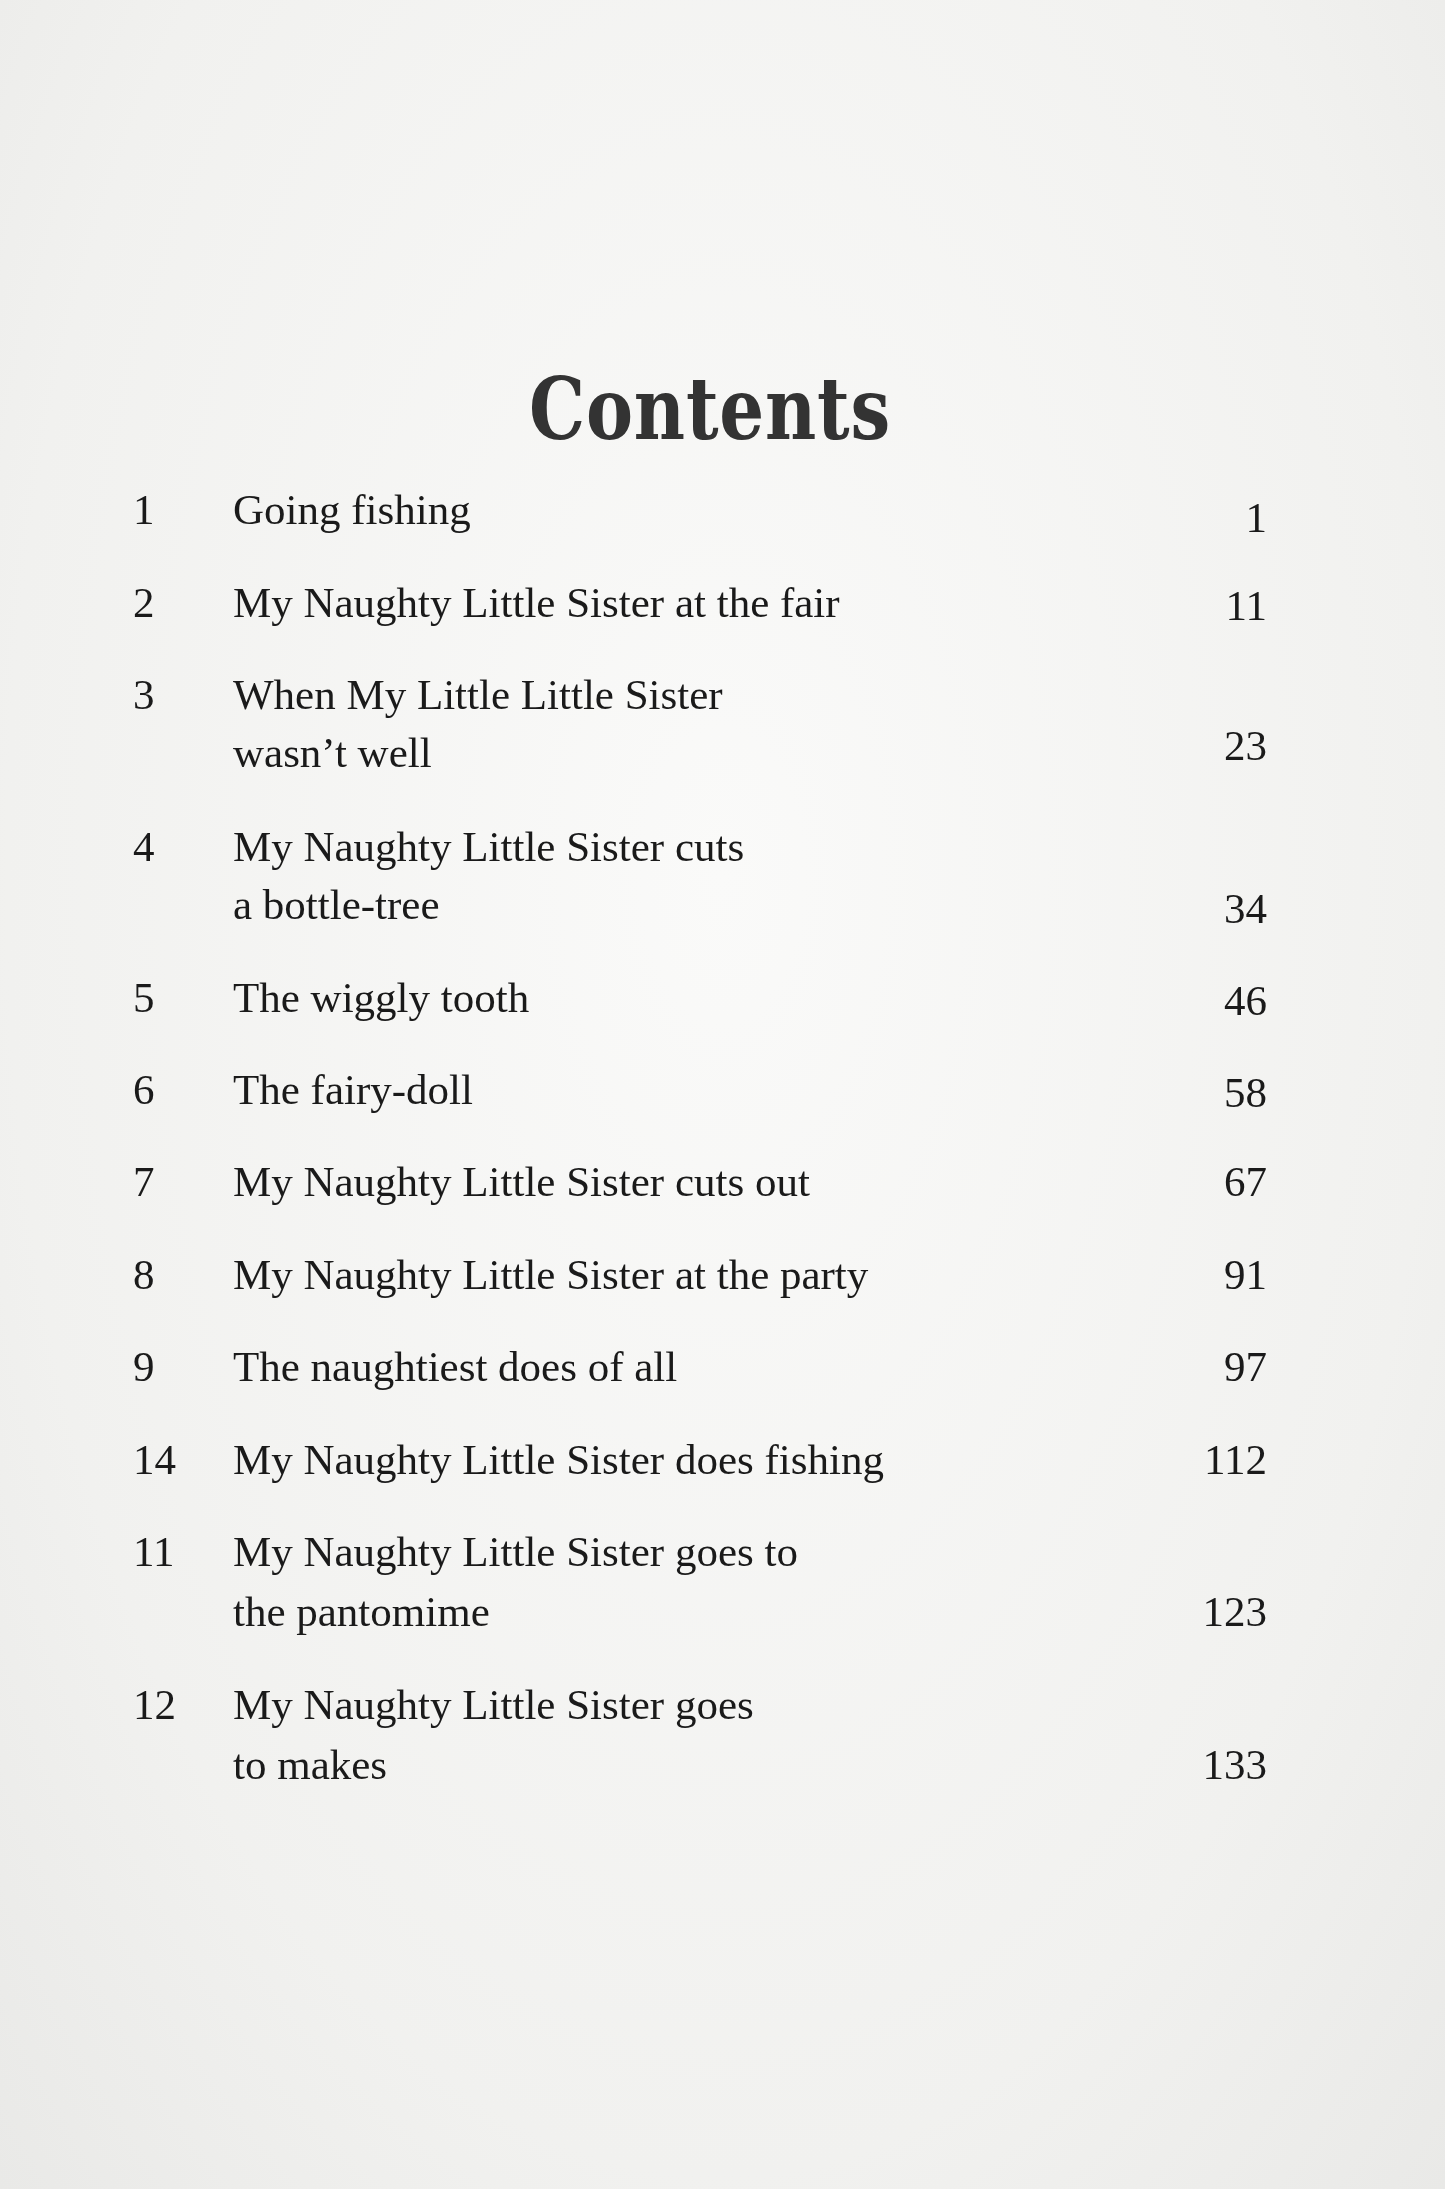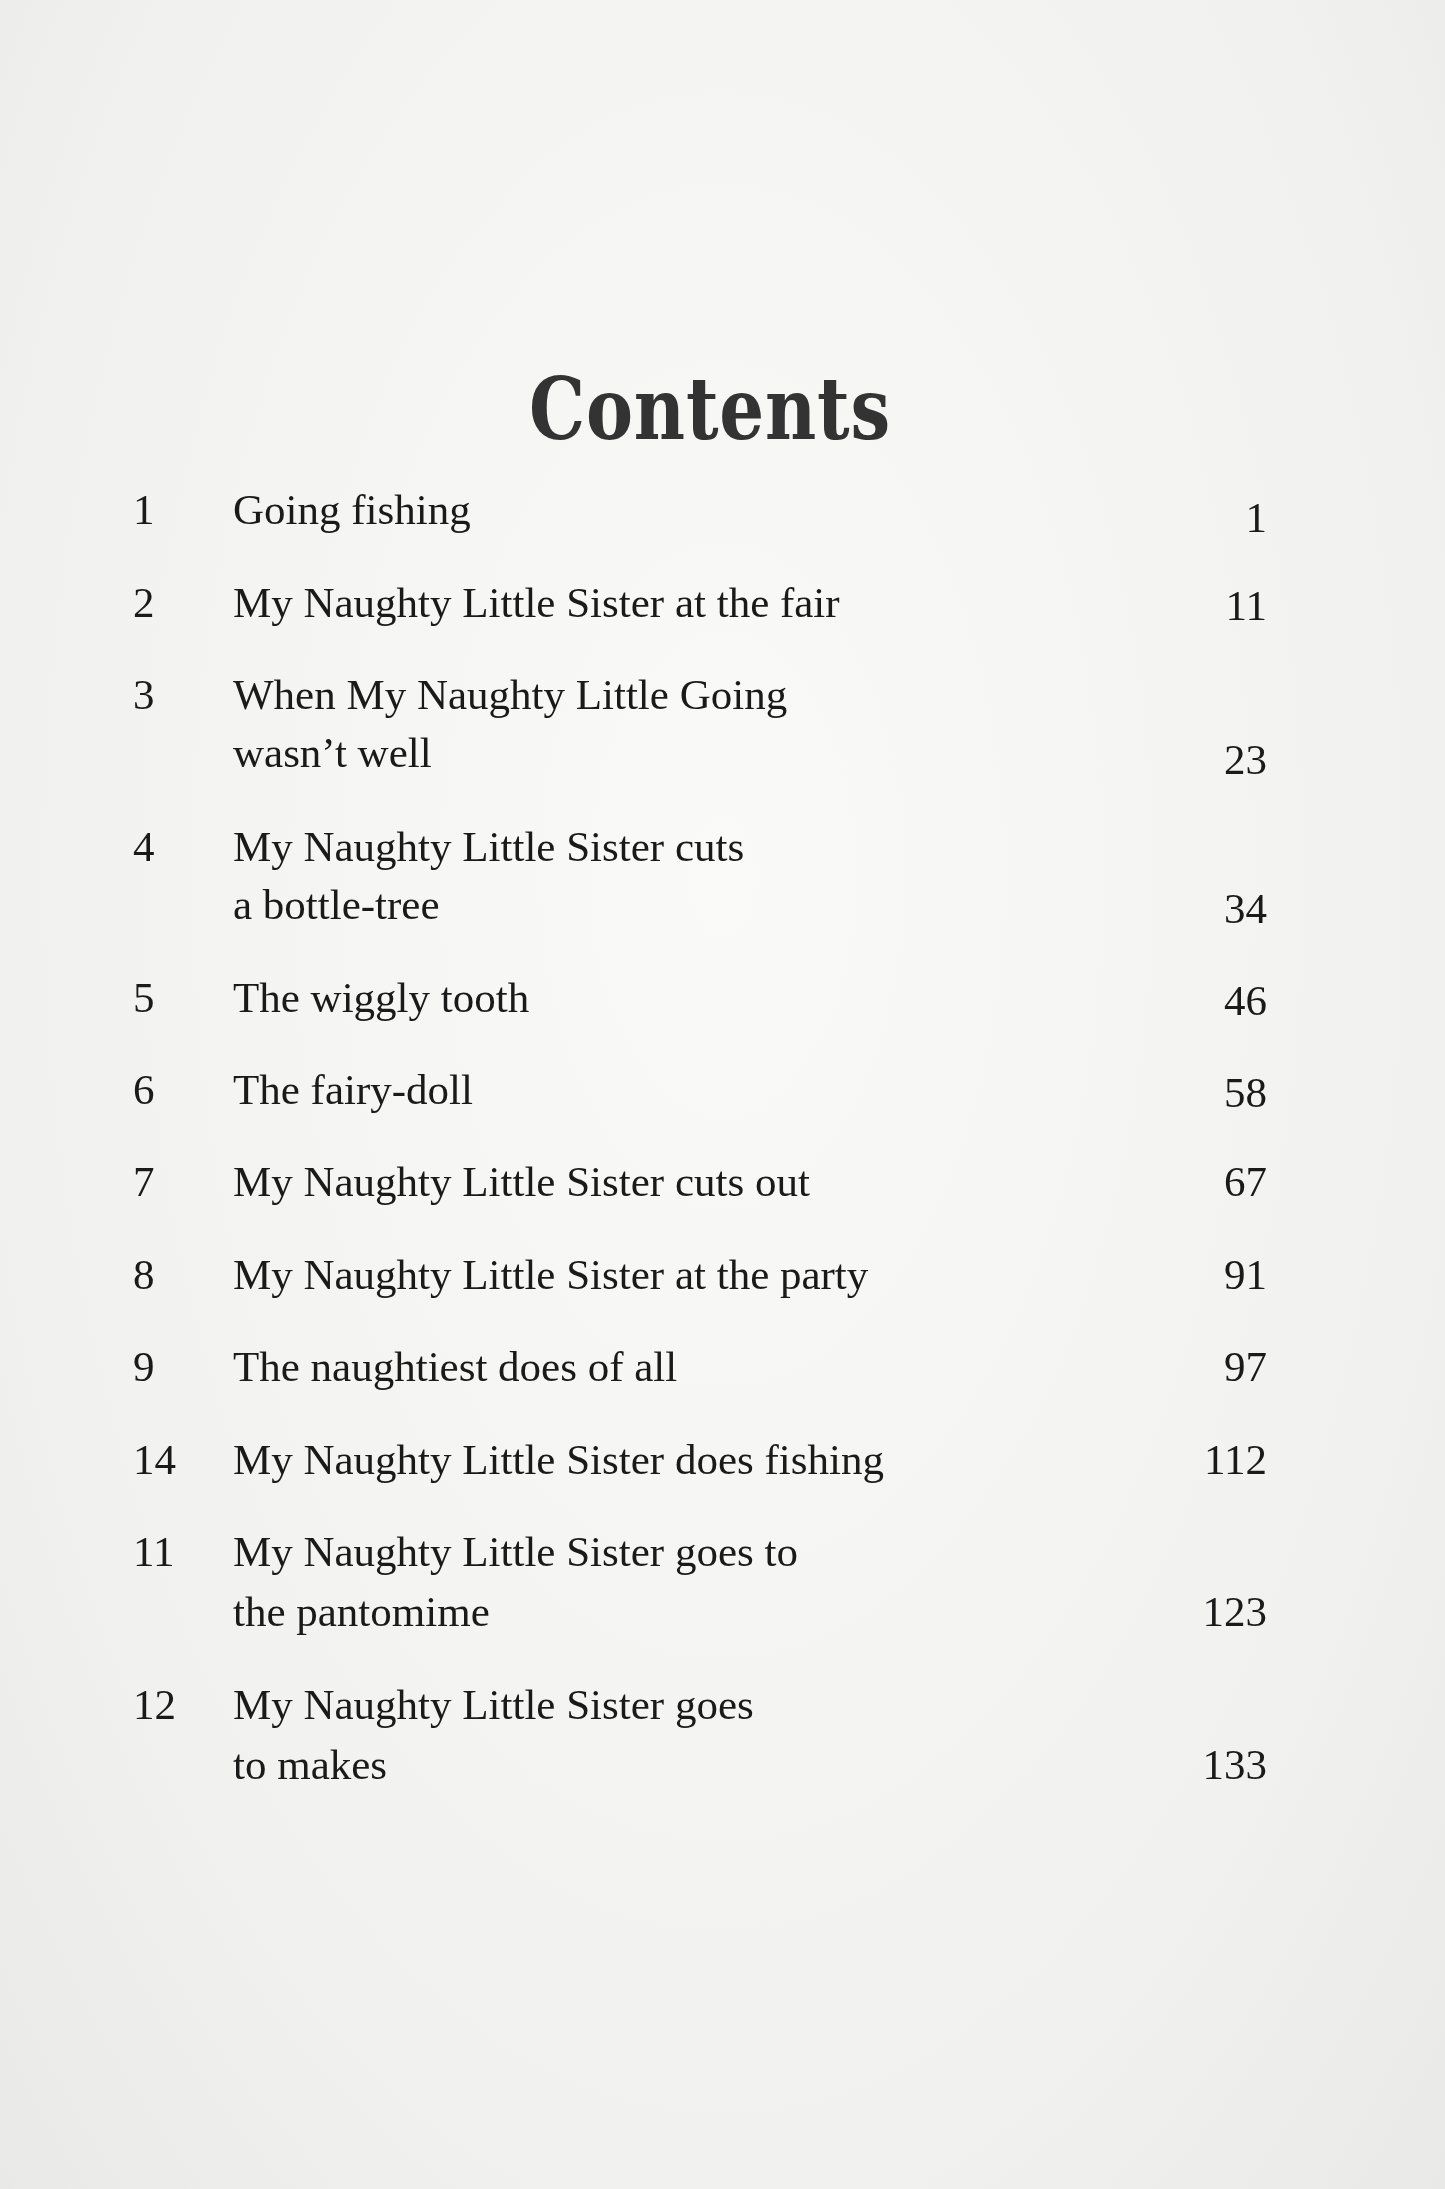--- a/index.html
+++ b/index.html
@@ -39,23 +39,23 @@
     <span class="text">Going fishing</span>
     <span class="page" style="top:8px">1</span>
   </div>
   <div class="entry" style="top:573px">
     <span class="num">2</span>
     <span class="text">My Naughty Little Sister at the fair</span>
     <span class="page" style="top:3px">11</span>
   </div>
   <div class="entry" style="top:665px">
     <span class="num">3</span>
-    <span class="text">When My Naughty Little Going</span>
+    <span class="text">When My Little Little Sister</span>
     <span class="text" style="top:58px">wasn’t well</span>
-    <span class="page" style="top:65px">23</span>
+    <span class="page" style="top:51px">23</span>
   </div>
   <div class="entry" style="top:817px">
     <span class="num">4</span>
     <span class="text">My Naughty Little Sister cuts</span>
     <span class="text" style="top:58px">a bottle-tree</span>
     <span class="page" style="top:62px">34</span>
   </div>
   <div class="entry" style="top:968px">
     <span class="num">5</span>
     <span class="text">The wiggly tooth</span>

